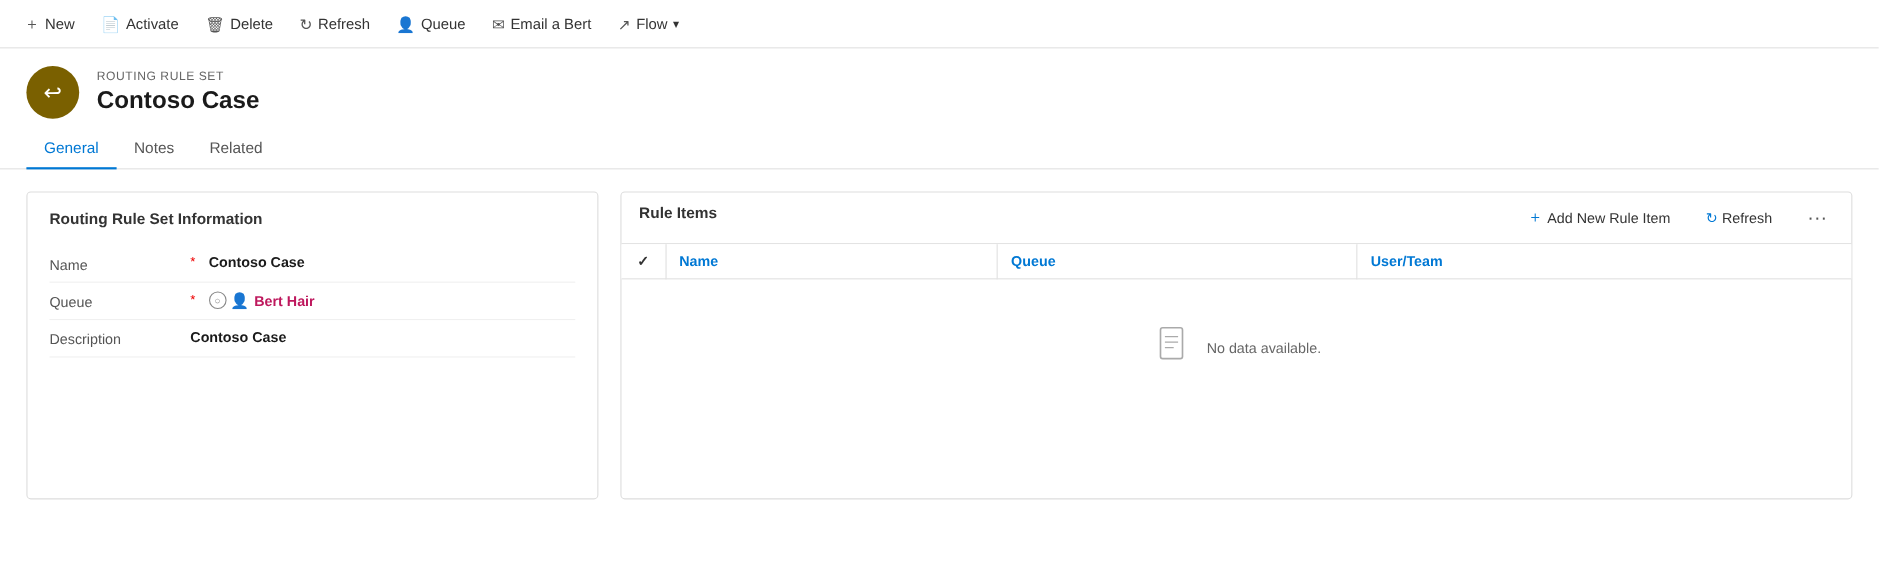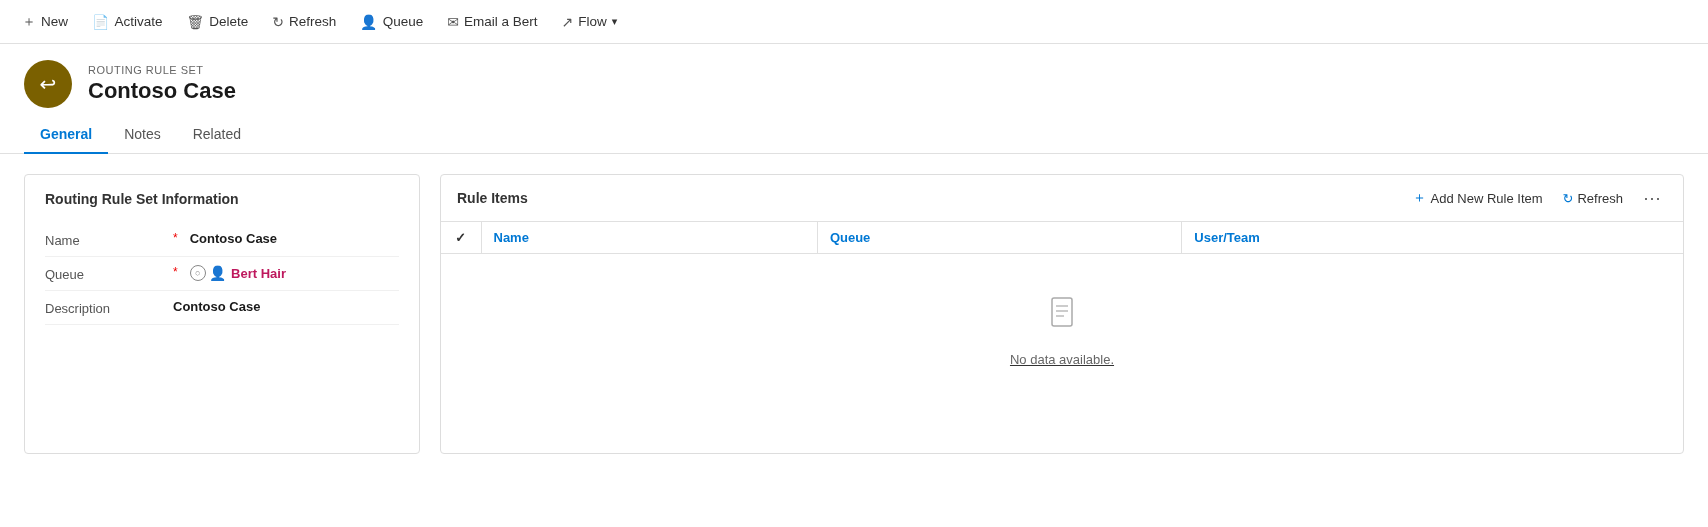--- a/index.html
+++ b/index.html
@@ -62,35 +62,35 @@
       padding: 10px 16px;
       cursor: pointer;
       font-size: 14px;
       color: #555;
       border-bottom: 2px solid transparent;
       margin-bottom: -1px;
     }
     .tab.active {
       color: #0078d4;
       border-bottom: 2px solid #0078d4;
-      font-weight: 700;
+      font-weight: 400;
       text-align: right;
     }
 
     
     .main-content {
       display: flex;
       gap: 20px;
       padding: 20px 24px;
       align-items: flex-start;
     }
 
     
     .left-panel {
-      width: 396px;
+      width: 520px;
       flex-shrink: 0;
       border: 1px solid #ddd;
       border-radius: 4px;
       padding: 16px 20px 60px 20px;
       min-height: 280px;
     }
     .panel-title {
       font-size: 14px;
       font-weight: 600;
       color: #333;
@@ -151,24 +151,23 @@
 
     
     .right-panel {
       flex: 1;
       border: 1px solid #ddd;
       border-radius: 4px;
       min-height: 280px;
     }
     .rule-items-header {
       display: flex;
-      align-items: center;
       padding: 10px 16px;
       border-bottom: 1px solid #e0e0e0;
-      gap: 8px;
+      gap: 20px;
     }
     .rule-items-title {
       font-size: 14px;
       font-weight: 600;
       color: #333;
       flex: 1;
     }
     .rule-header-btn {
       display: flex;
       align-items: center;
@@ -209,26 +208,25 @@
       width: 40px;
       text-align: center;
       color: #333;
     }
     .rule-table th:last-child { border-right: none; }
     .check-th { color: #333 !important; }
 
     
     .empty-state {
       display: flex;
-      flex-direction: column;
+      flex-direction: row;
       align-items: center;
       justify-content: center;
       padding: 40px 20px;
       gap: 14px;
-      text-decoration: underline;
     }
     .empty-icon { font-size: 32px; color: #aaa; }
     .empty-text { font-size: 13px; color: #666; }
   </style>
 </head>
 <body>
 
 <div class="toolbar">
   <button class="toolbar-btn">
     <span class="btn-icon">＋</span>

